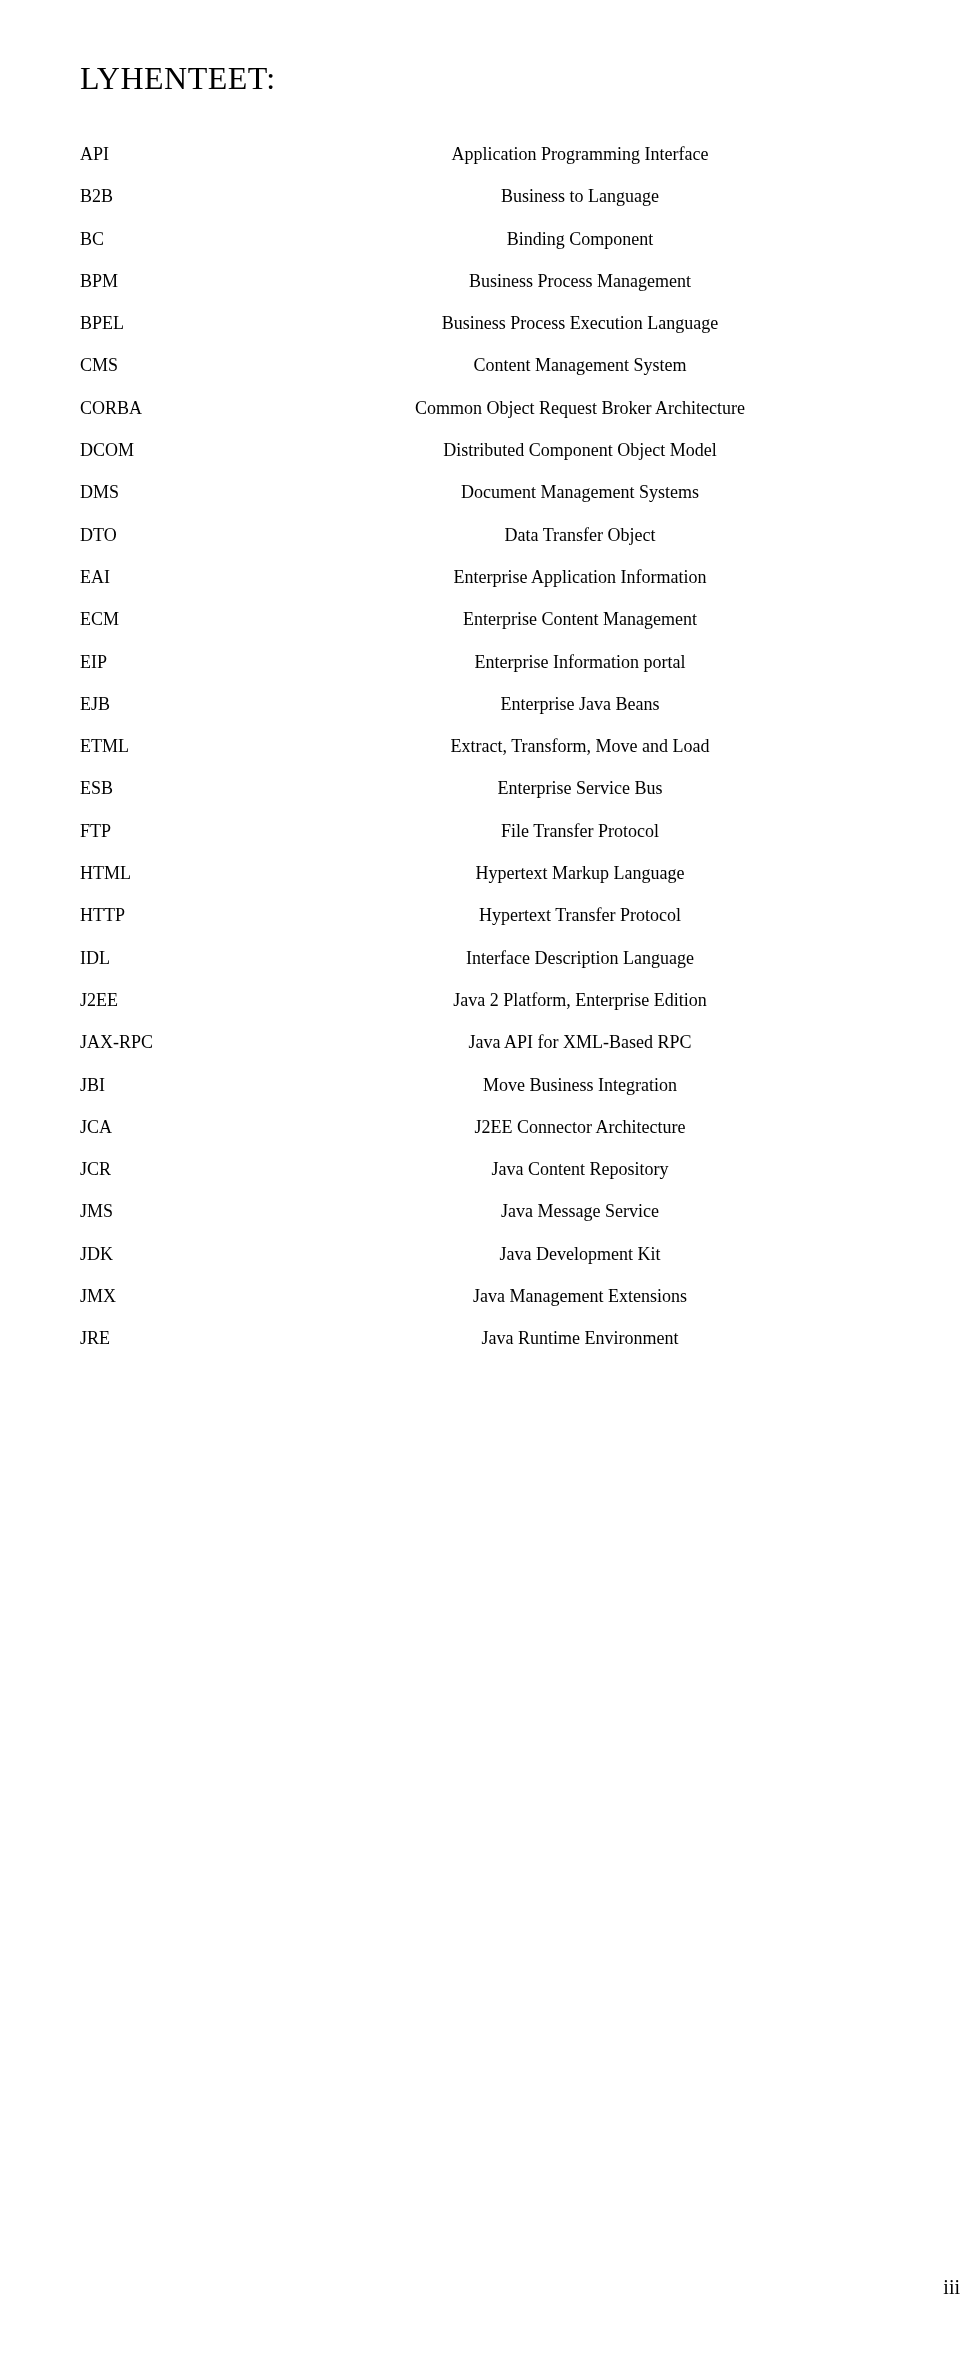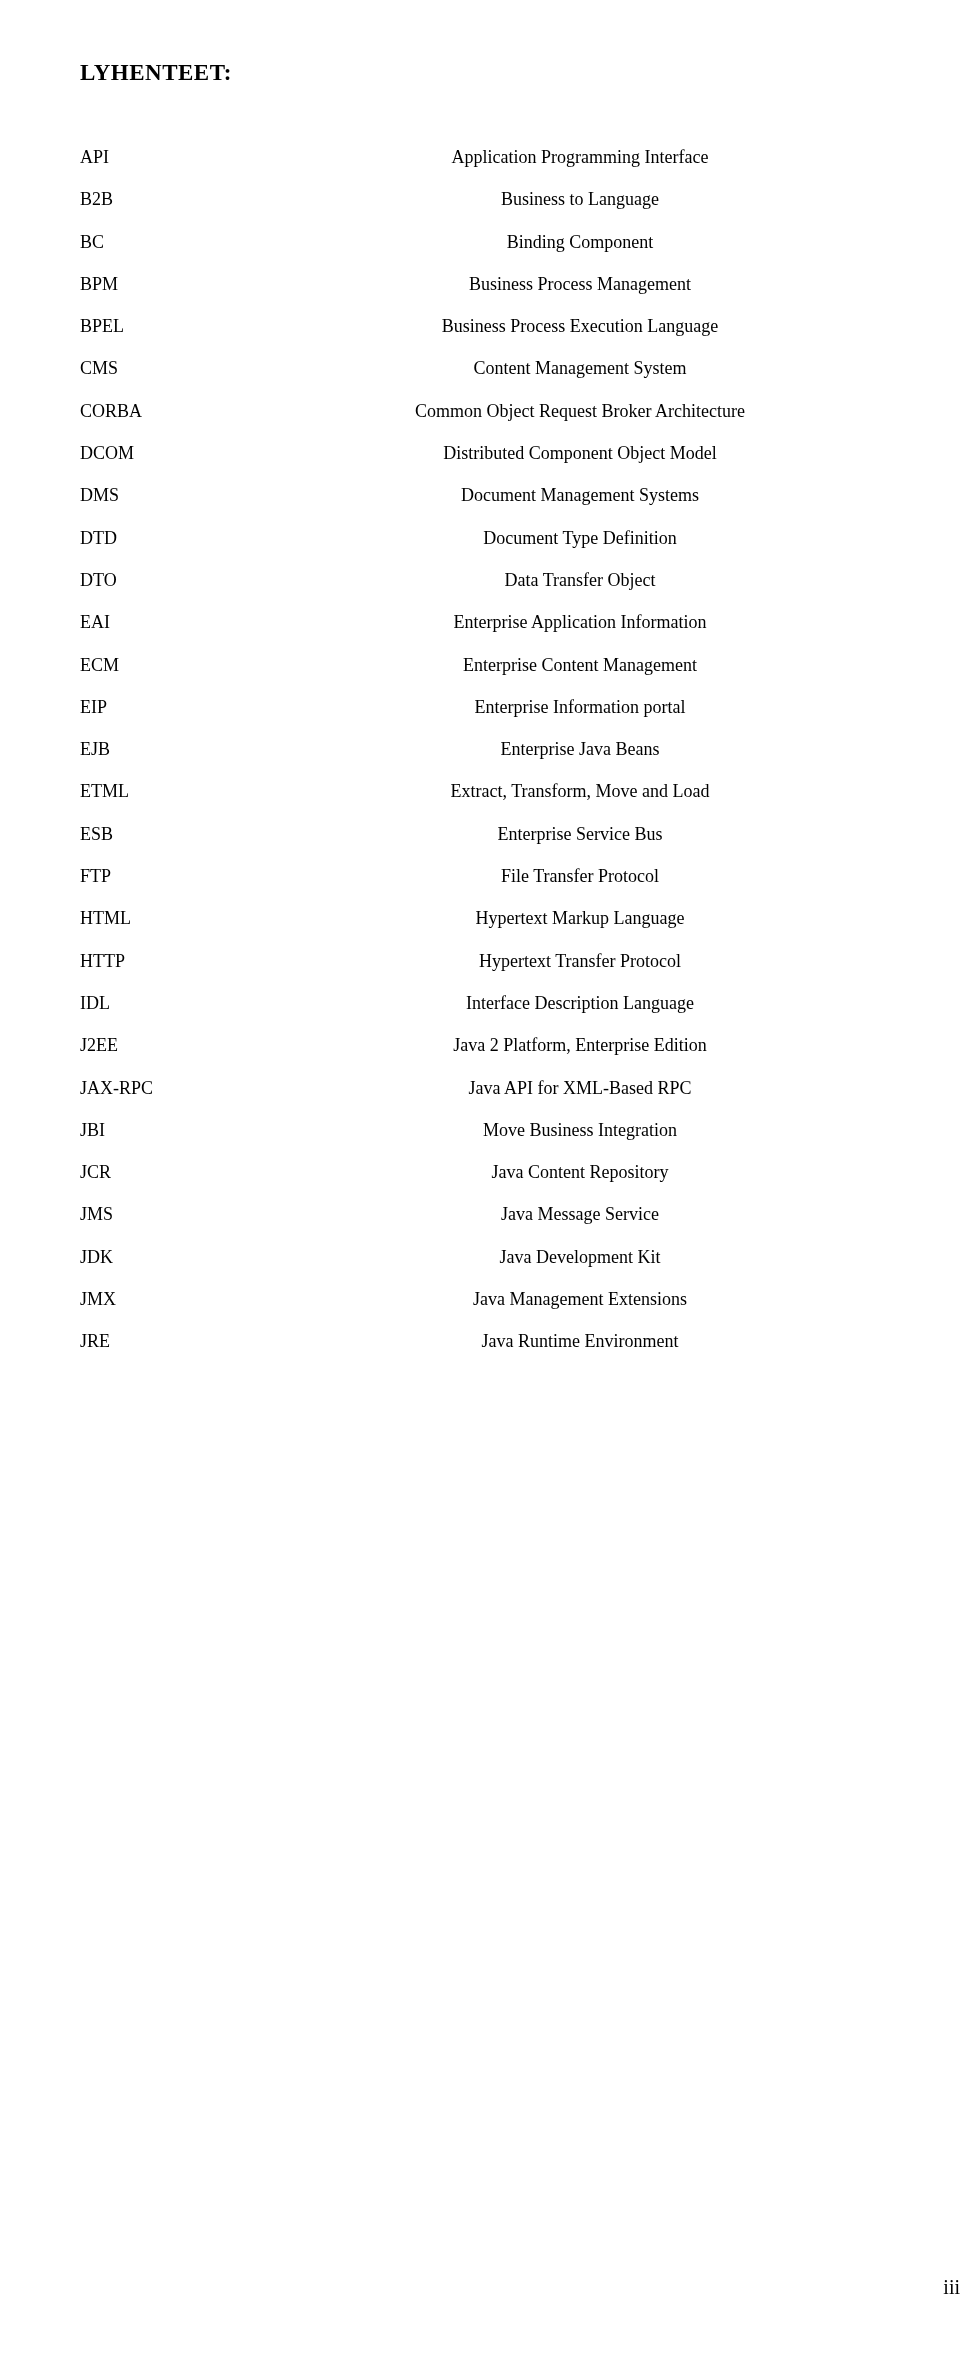--- a/index.html
+++ b/index.html
@@ -11,23 +11,23 @@
     body {
       background: #ffffff;
       font-family: "Times New Roman", Times, serif;
       width: 960px;
       min-height: 2359px;
       padding: 60px 80px 80px 80px;
       color: #000000;
     }
 
     .page-title {
-      font-size: 23px;
-      font-weight: bold;
-      margin-bottom: 50px;
+      font-size: 32px;
+      font-weight: normal;
+      margin-bottom: 36px;
       letter-spacing: 0.5px;
     }
 
     .abbreviation-table {
       width: 100%;
       border-collapse: collapse;
     }
 
     .abbreviation-table tr td {
       padding: 9px 0;
@@ -94,24 +94,20 @@
       </tr>
       <tr>
         <td>DCOM</td>
         <td>Distributed Component Object Model</td>
       </tr>
       <tr>
         <td>DMS</td>
         <td>Document Management Systems</td>
       </tr>
       <tr>
-        <td>DTD</td>
-        <td>Document Type Definition</td>
-      </tr>
-      <tr>
         <td>DTO</td>
         <td>Data Transfer Object</td>
       </tr>
       <tr>
         <td>EAI</td>
         <td>Enterprise Application Information</td>
       </tr>
       <tr>
         <td>ECM</td>
         <td>Enterprise Content Management</td>
@@ -154,20 +150,24 @@
       </tr>
       <tr>
         <td>JAX-RPC</td>
         <td>Java API for XML-Based RPC</td>
       </tr>
       <tr>
         <td>JBI</td>
         <td>Move Business Integration</td>
       </tr>
       <tr>
+        <td>JCA</td>
+        <td>J2EE Connector Architecture</td>
+      </tr>
+      <tr>
         <td>JCR</td>
         <td>Java Content Repository</td>
       </tr>
       <tr>
         <td>JMS</td>
         <td>Java Message Service</td>
       </tr>
       <tr>
         <td>JDK</td>
         <td>Java Development Kit</td>

